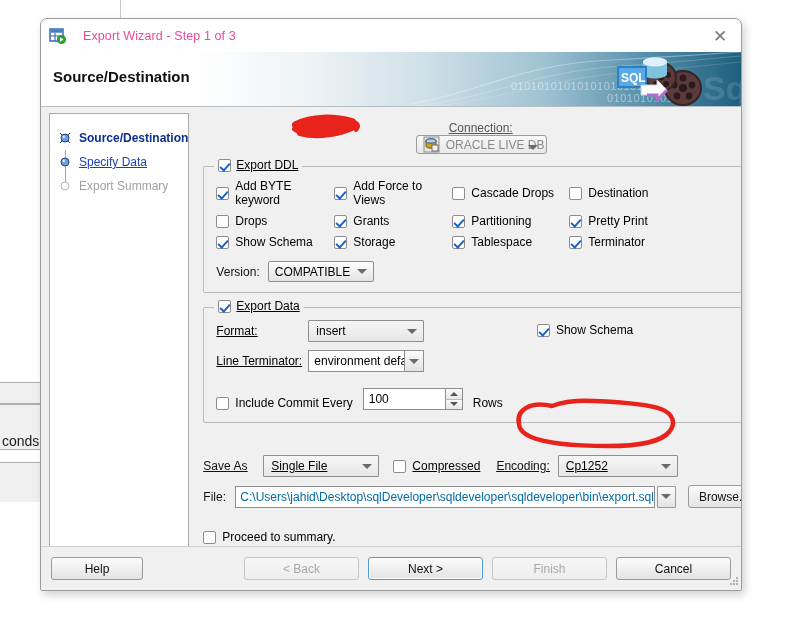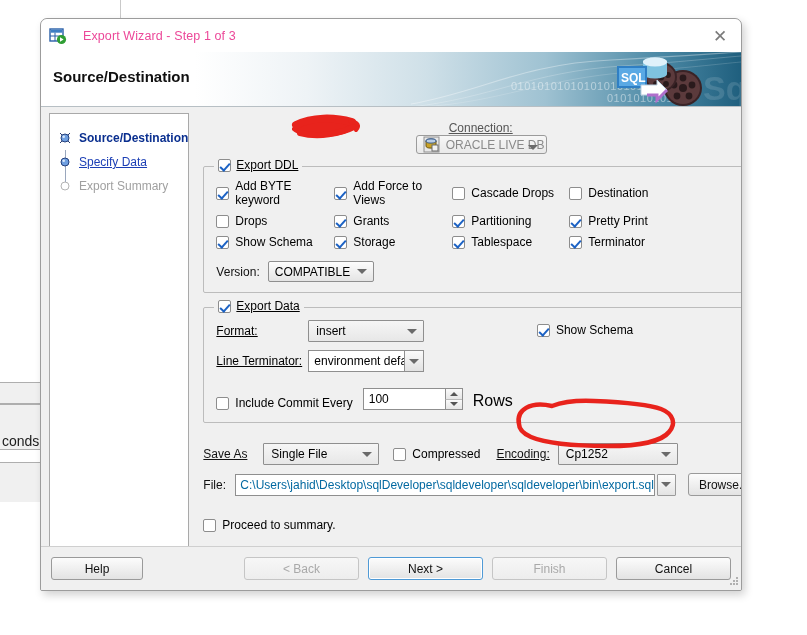--- a/index.html
+++ b/index.html
@@ -184,21 +184,21 @@
   .spin-b {
     flex: 1; border-left: 1px solid #8f8f8f;
     background: linear-gradient(to bottom,#fafafa,#e6e6e6);
     display: flex; align-items: center; justify-content: center;
   }
   .spin-b:first-child { border-bottom: 1px solid #b9b9b9; }
   .tri-up { width:0;height:0;border-left:4px solid transparent;border-right:4px solid transparent;border-bottom:4px solid #555; }
   .tri-dn { width:0;height:0;border-left:4px solid transparent;border-right:4px solid transparent;border-top:4px solid #555; }
 
   
-  #saveas-row { margin-top: 20px; display: flex; align-items: center; }
+  #saveas-row { margin-top: 32px; display: flex; align-items: center; text-decoration: underline; }
   #file-row { margin-top: 8px; display: flex; align-items: center; justify-content: flex-end; }
   #file-input {
     flex: 1; height: 22px; border: 1px solid #8f8f8f; background: #fff;
     font-size: 12px; display: flex; align-items: center; padding-left: 4px;
     color: #0369a1; overflow: hidden; white-space: nowrap;
   }
   .push-btn {
     height: 23px; border: 1px solid #9a9a9a; border-radius: 3px;
     background: linear-gradient(to bottom,#fcfcfc,#e3e3e3);
     font-size: 12px; display: inline-flex; align-items: center;
@@ -459,21 +459,21 @@
             <span>100</span>
             <span class="spin-btns">
               <span class="spin-b">
                   <span class="tri-up"></span>
                 </span>
               <span class="spin-b">
                   <span class="tri-dn"></span>
                 </span>
             </span>
           </span>
-          <span style="font-size:16px; margin-left:10px;">Rows</span>
+          <span style="font-size:12px; margin-left:10px;">Rows</span>
         </div>
       </div>
 
       <div id="saveas-row">
         <span class="field-label u" style="color:#111; width:60px;">Save As</span>
         <span class="sunken-combo" style="width:116px;">
           <span>Single File</span>
           <span class="combo-arrow"></span>
         </span>
         <label class="cbrow" style="margin-left:14px;">

